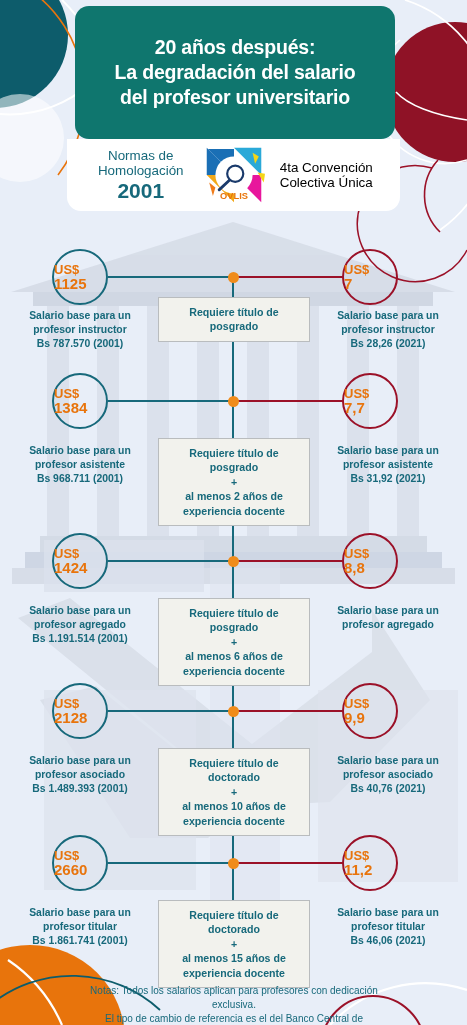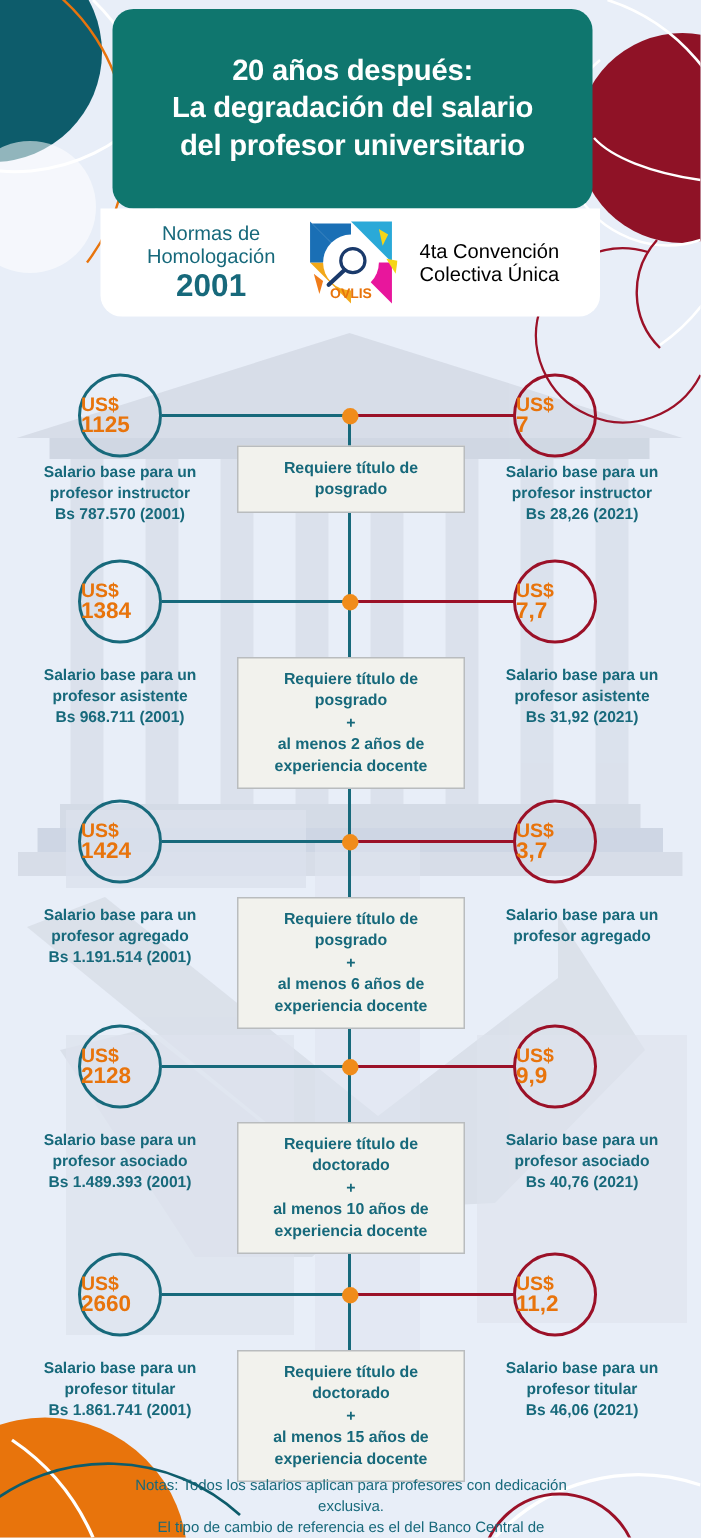--- a/index.html
+++ b/index.html
@@ -244,21 +244,21 @@
     <div class="row">
       <div class="hline l" style="left:108px;top:560px;width:126px;"></div>
       <div class="hline r" style="left:233px;top:560px;width:110px;"></div>
       <div class="dot" style="top:556px;"></div>
       <div class="node left" style="top:533px;">
         <span class="cur">US$</span>
         <span class="val">1424</span>
       </div>
       <div class="node right" style="top:533px;">
         <span class="cur">US$</span>
-        <span class="val">3,7</span>
+        <span class="val">8,8</span>
       </div>
       <div class="cap left" style="top:604px;">
         <div>Salario base para un</div>
         <div>profesor agregado</div>
         <div>Bs 1.191.514 (2001)</div>
       </div>
       <div class="cap right" style="top:604px;">
         <div>Salario base para un</div>
         <div>profesor agregado</div>
       </div>

